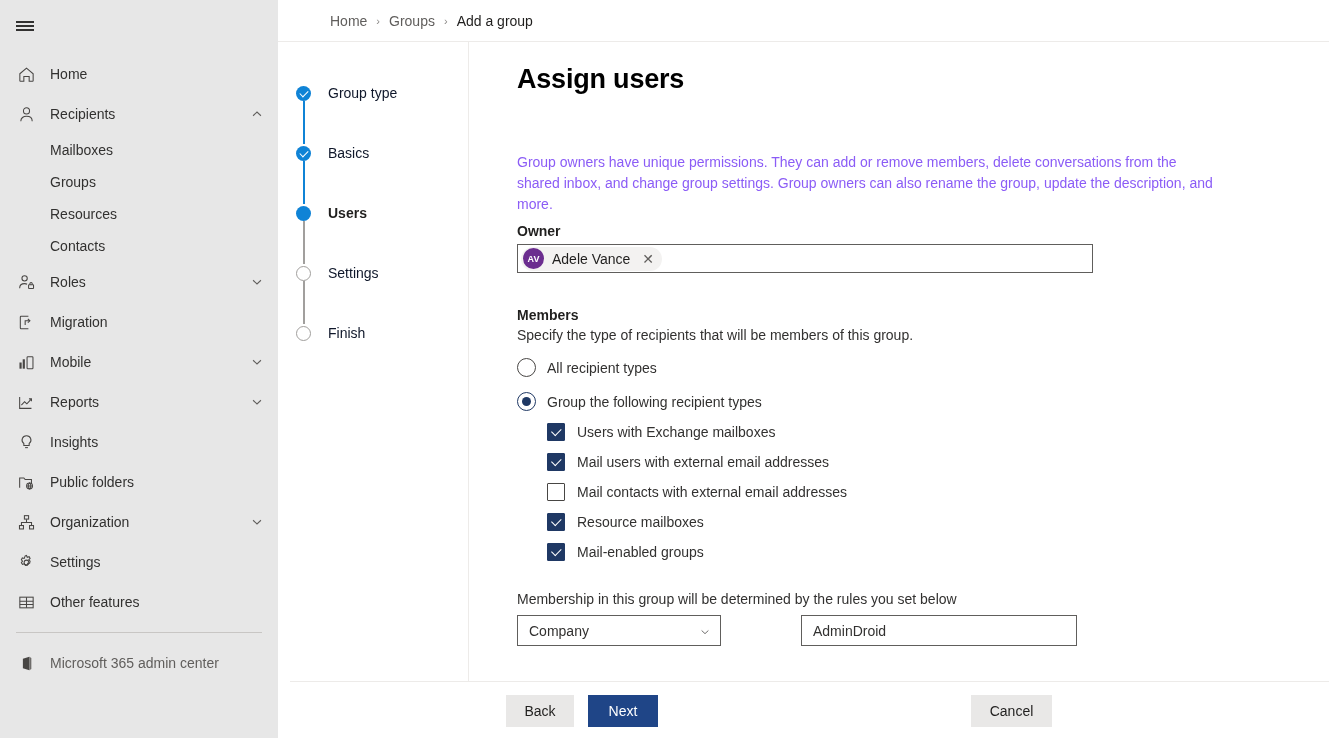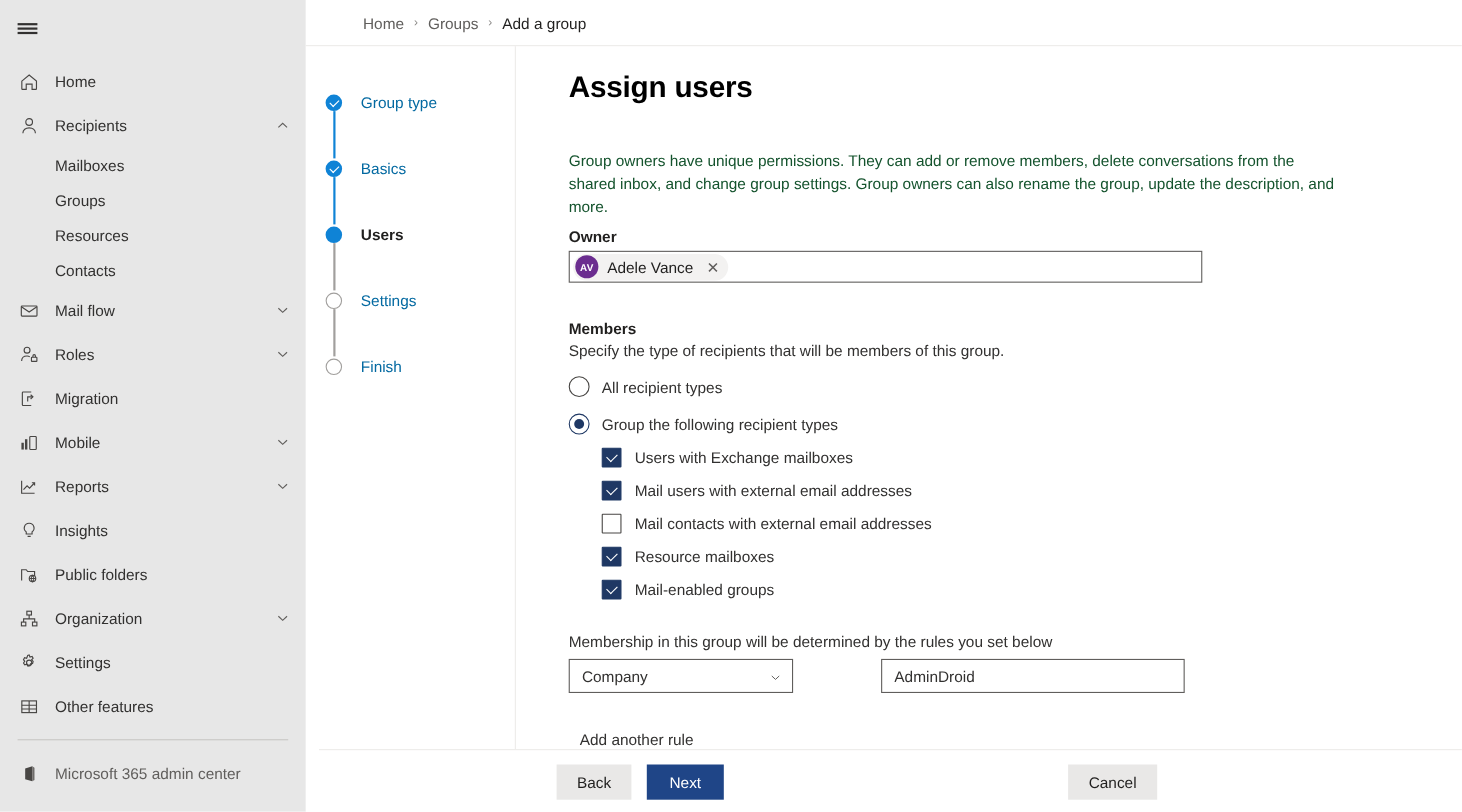--- a/index.html
+++ b/index.html
@@ -87,27 +87,27 @@
     border-left:1.6px solid #fff; border-bottom:1.6px solid #fff;
     transform: rotate(-45deg) translate(0.5px,-0.5px);
   }
   .bullet.current { background: #0f83d6; }
   .bullet.todo { background:#fff; border:1.5px solid #a19f9d; }
   .connector {
     position:absolute; left:7px; top:17px; width:1.6px; height:43px; z-index:1;
   }
   .connector.active { background:#0f83d6; }
   .connector.inactive { background:#a19f9d; }
-  .step-label { margin-left: 17px; font-size: 14px; color:#0369a1; line-height: 18px; }
+  .step-label { margin-left: 17px; font-size: 14px; color:#0f172a; line-height: 18px; }
   .step-label.bold { font-weight: bold; color:#201f1e; }
 
   
   .pane { flex: 1 1 auto; padding: 0 0 0 48px; position: relative; overflow: hidden; }
   .page-title { font-size: 27px; font-weight: bold; color:#000; margin-top: 22px; letter-spacing: -0.2px; }
-  .intro { margin-top: 41px; font-size: 14px; line-height: 21px; color:#14532d; max-width: 705px; }
+  .intro { margin-top: 57px; font-size: 14px; line-height: 21px; color:#8b5cf6; max-width: 705px; }
 
   .field-label { font-size: 14px; font-weight: bold; color:#201f1e; margin-top: 8px; }
   .owner-box {
     margin-top: 5px; width: 576px; height: 29px;
     border: 1px solid #605e5c; background:#fff;
     display:flex; align-items:center; padding-left: 3px;
   }
   .chip {
     display:flex; align-items:center; height:24px;
     background:#f3f2f1; border-radius:12px; padding: 0 8px 0 2px;
@@ -230,34 +230,20 @@
       <div class="nav-sub">
         <span>Groups</span>
       </div>
       <div class="nav-sub">
         <span>Resources</span>
       </div>
       <div class="nav-sub">
         <span>Contacts</span>
       </div>
 
-      <div class="nav-item">
-        <span class="nav-ico">
-          <svg width="19" height="19" viewBox="0 0 20 20" fill="none" stroke="currentColor" stroke-width="1.1">
-            <rect x="2.5" y="5.5" width="15" height="9.6" rx="0.7"></rect>
-              <path d="M2.6 6.2 10 11.2l7.4-5"></path>
-          </svg>
-        </span>
-        <span class="nav-label">Mail flow</span>
-        <span class="chev">
-          <svg width="14" height="14" viewBox="0 0 16 16" fill="none" stroke="currentColor" stroke-width="1.2">
-              <path d="M3.5 6 8 10.2 12.5 6"></path>
-            </svg>
-        </span>
-      </div>
 
       <div class="nav-item">
         <span class="nav-ico">
           <svg width="19" height="19" viewBox="0 0 20 20" fill="none" stroke="currentColor" stroke-width="1.1">
             <circle cx="8" cy="5.6" r="2.8"></circle>
               <path d="M2.8 16c0-3 2.3-4.8 5.2-4.8 1 0 1.9.2 2.6.6"></path>
             <rect x="12.2" y="12.4" width="5.2" height="4" rx="0.5"></rect>
               <path d="M13.6 12.3v-1.2a1.2 1.2 0 0 1 2.4 0v1.2"></path>
           </svg>
         </span>

